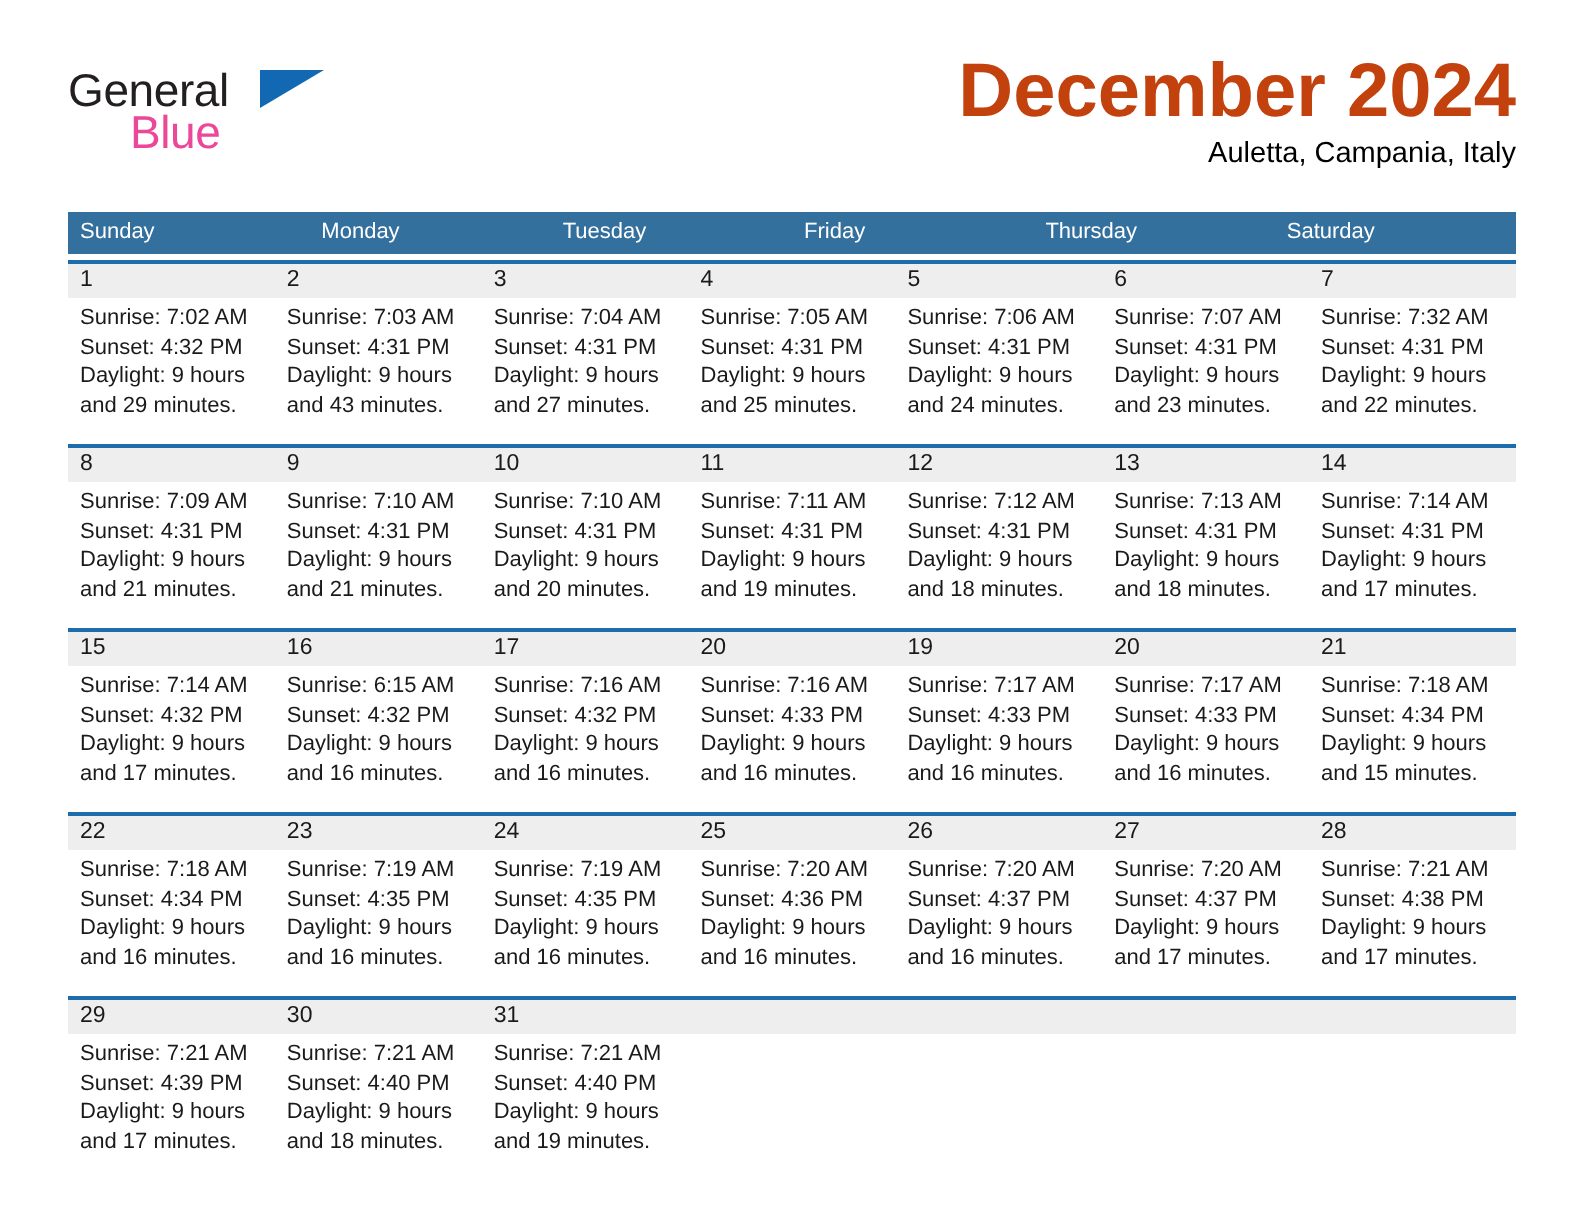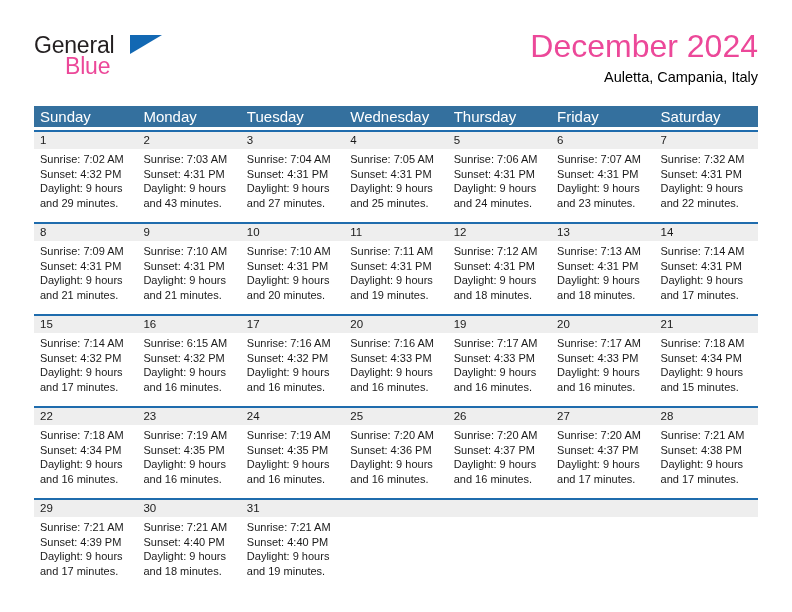--- a/index.html
+++ b/index.html
@@ -64,25 +64,25 @@
     font-family: "Liberation Sans", sans-serif;
   }
 
   .title-block {
     position: absolute;
     right: 0;
     top: 0;
     text-align: right;
   }
   .cal-title {
-    font-size: 32px;
-    color: #ec4899;
+    font-size: 38px;
+    color: #c2410c;
     line-height: 36px;
     white-space: nowrap;
-    font-weight: normal;
+    font-weight: bold;
   }
   .cal-subtitle {
     font-size: 14.5px;
     color: #000000;
     line-height: 22px;
     margin-top: 2px;
     white-space: nowrap;
   }
 
   
@@ -93,21 +93,21 @@
     width: 724px;
   }
   .weekhead {
     display: flex;
     background: #34709e;
     height: 21px;
   }
   .weekhead .hcell {
     flex: 1 1 0;
     color: #ffffff;
-    font-size: 15px;
+    font-size: 11px;
     line-height: 21px;
     padding-left: 6px;
     box-sizing: border-box;
     white-space: nowrap;
     overflow: hidden;
   }
 
   .week {
     display: flex;
     border-top: 2px solid #1f6cad;
@@ -166,23 +166,22 @@
     </div>
 
   </div>
 
   <div class="calendar">
 
     <div class="weekhead">
       <div class="hcell">Sunday</div>
       <div class="hcell">Monday</div>
       <div class="hcell">Tuesday</div>
-      <div class="hcell">Wednesday</div>
+      <div class="hcell">Friday</div>
       <div class="hcell">Thursday</div>
-      <div class="hcell">Friday</div>
       <div class="hcell">Saturday</div>
     </div>
 
     <div class="week">
       <div class="daycell">
         <div class="daynum-band">1</div>
         <div class="daybody">
           <div>Sunrise: 7:02 AM</div>
           <div>Sunset: 4:32 PM</div>
           <div>Daylight: 9 hours</div>

